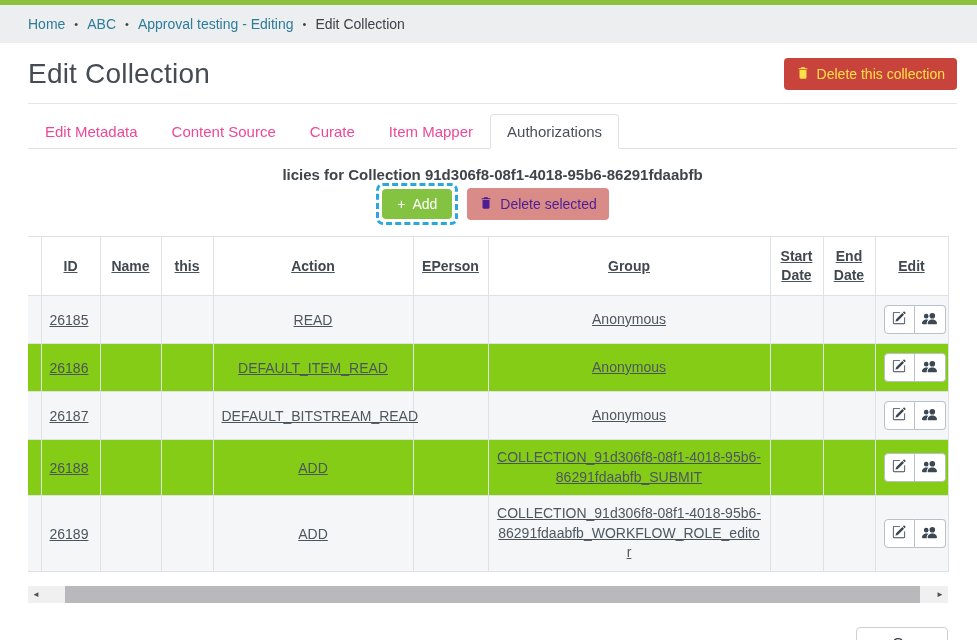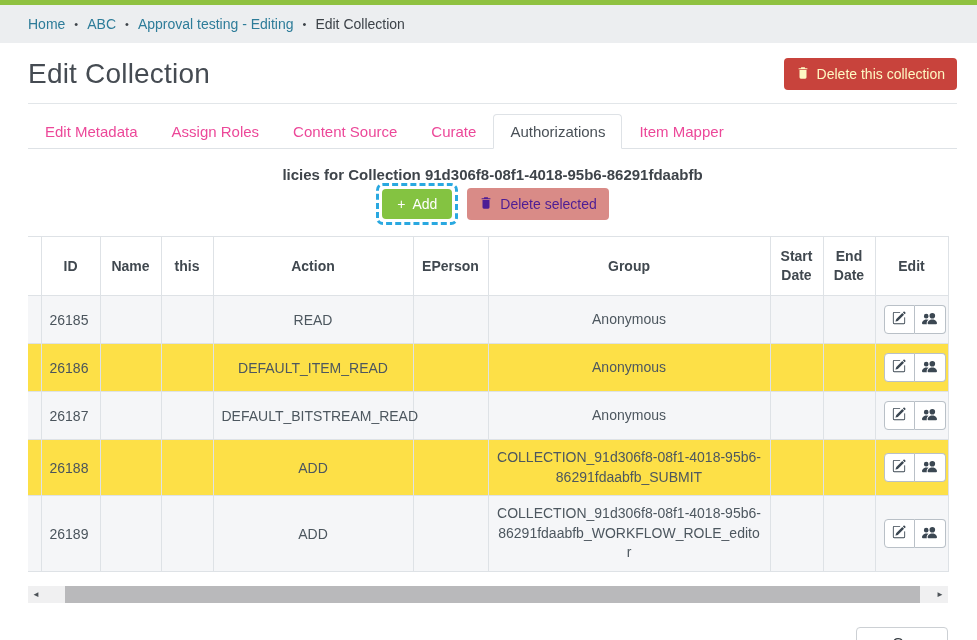--- a/index.html
+++ b/index.html
@@ -13,47 +13,47 @@
   .crumb-link { color: #2d7c99; text-decoration: none; cursor: pointer; }
   .crumb-sep { color: #3c4248; font-size: 11px; }
   .crumb-current { color: #3c4248; }
 
   .page { padding: 0 20px 0 28px; }
 
   .header-row { display: flex; justify-content: space-between; align-items: center; margin-top: 15px; }
   .page-title { font-size: 28px; font-weight: 500; color: #454b52; letter-spacing: 0.2px; }
   .btn { border: none; border-radius: 4px; font-family: inherit; font-size: 14px; cursor: pointer;
     display: inline-flex; align-items: center; gap: 7px; }
-  .btn-danger { background: #c8433c; color: #fef9c3; padding: 7px 12px; }
+  .btn-danger { background: #c8433c; color: #fde047; padding: 7px 12px; }
   .btn-danger-muted { background: #d98b87; color: #4c1d95; padding: 7px 12px; }
   .btn-add { background: #84c341; color: #fff; padding: 7px 15px; }
   .icon-svg { display: inline-block; vertical-align: -2px; }
 
   hr.title-rule { border: none; border-top: 1px solid #e2e6e9; margin-top: 13px; }
 
   .tabs { display: flex; border-bottom: 1px solid #dee2e6; margin-top: 10px; font-size: 15px; }
   .tab { padding: 8px 16px; margin-bottom: -1px; border: 1px solid transparent; color: #ec4899;
     text-decoration: none; cursor: pointer; }
   .tab.active { background: #fff; color: #495057; border-color: #dee2e6 #dee2e6 #fff;
     border-radius: 4px 4px 0 0; }
 
   .section-row { display: flex; justify-content: space-between; align-items: center; margin-top: 17px; flex-direction: column; }
   .section-heading { font-size: 15px; font-weight: 700; color: #3e444a; }
   .section-actions { display: flex; align-items: center; gap: 9px; }
   .focus-dashed { border: 3px dashed #29a8e0; border-radius: 7px; padding: 3px; display: inline-flex; }
 
   table.policies { border-collapse: collapse; table-layout: fixed; width: 920px; margin-top: 11px;
-    font-size: 14px; }
+    font-size: 14px; text-decoration: underline; }
   table.policies th, table.policies td { border: 1px solid #dee2e6; vertical-align: middle;
     padding: 8px; }
   table.policies { border-left: none; }
   table.policies th:first-child, table.policies td:first-child { border-left: none; }
   table.policies thead th { text-align: center; font-weight: 600; color: #40484f; height: 59px;
     line-height: 1.35; }
-  tbody tr { height: 48px; background: #fde047; }
+  tbody tr { height: 48px; background: #84cc16; }
   tbody tr.striped { background: #f5f6f8; }
   td.c-center { text-align: left; }
   td.c-left { text-align: center; color: #4d575f; }
   td.c-group { word-wrap: break-word; overflow-wrap: break-word; line-height: 1.4; }
   .btn-group { display: inline-flex; }
   .icon-btn { background: #fff; border: 1px solid #b9c0c7; width: 31px; height: 29px;
     display: inline-flex; align-items: center; justify-content: center; cursor: pointer;
     color: #3b4752; padding: 0; }
   .icon-btn.first { border-radius: 4px 0 0 4px; }
   .icon-btn.last { border-radius: 0 4px 4px 0; border-left: none; }
@@ -98,25 +98,24 @@
           </svg>
       </span>
       <span>Delete this collection</span>
     </button>
   </div>
 
   <hr class="title-rule">
 
   <div class="tabs">
     <a class="tab">Edit Metadata</a>
-    <a class="tab">Assign Roles</a>
     <a class="tab">Content Source</a>
     <a class="tab">Curate</a>
+    <a class="tab">Item Mapper</a>
     <a class="tab active">Authorizations</a>
-    <a class="tab">Item Mapper</a>
   </div>
 
   <div class="section-row">
     <div class="section-heading">licies for Collection 91d306f8-08f1-4018-95b6-86291fdaabfb</div>
     <div class="section-actions">
       <span class="focus-dashed">
         <button class="btn btn-add">
           <span>+</span>
           <span>Add</span>
         </button>

